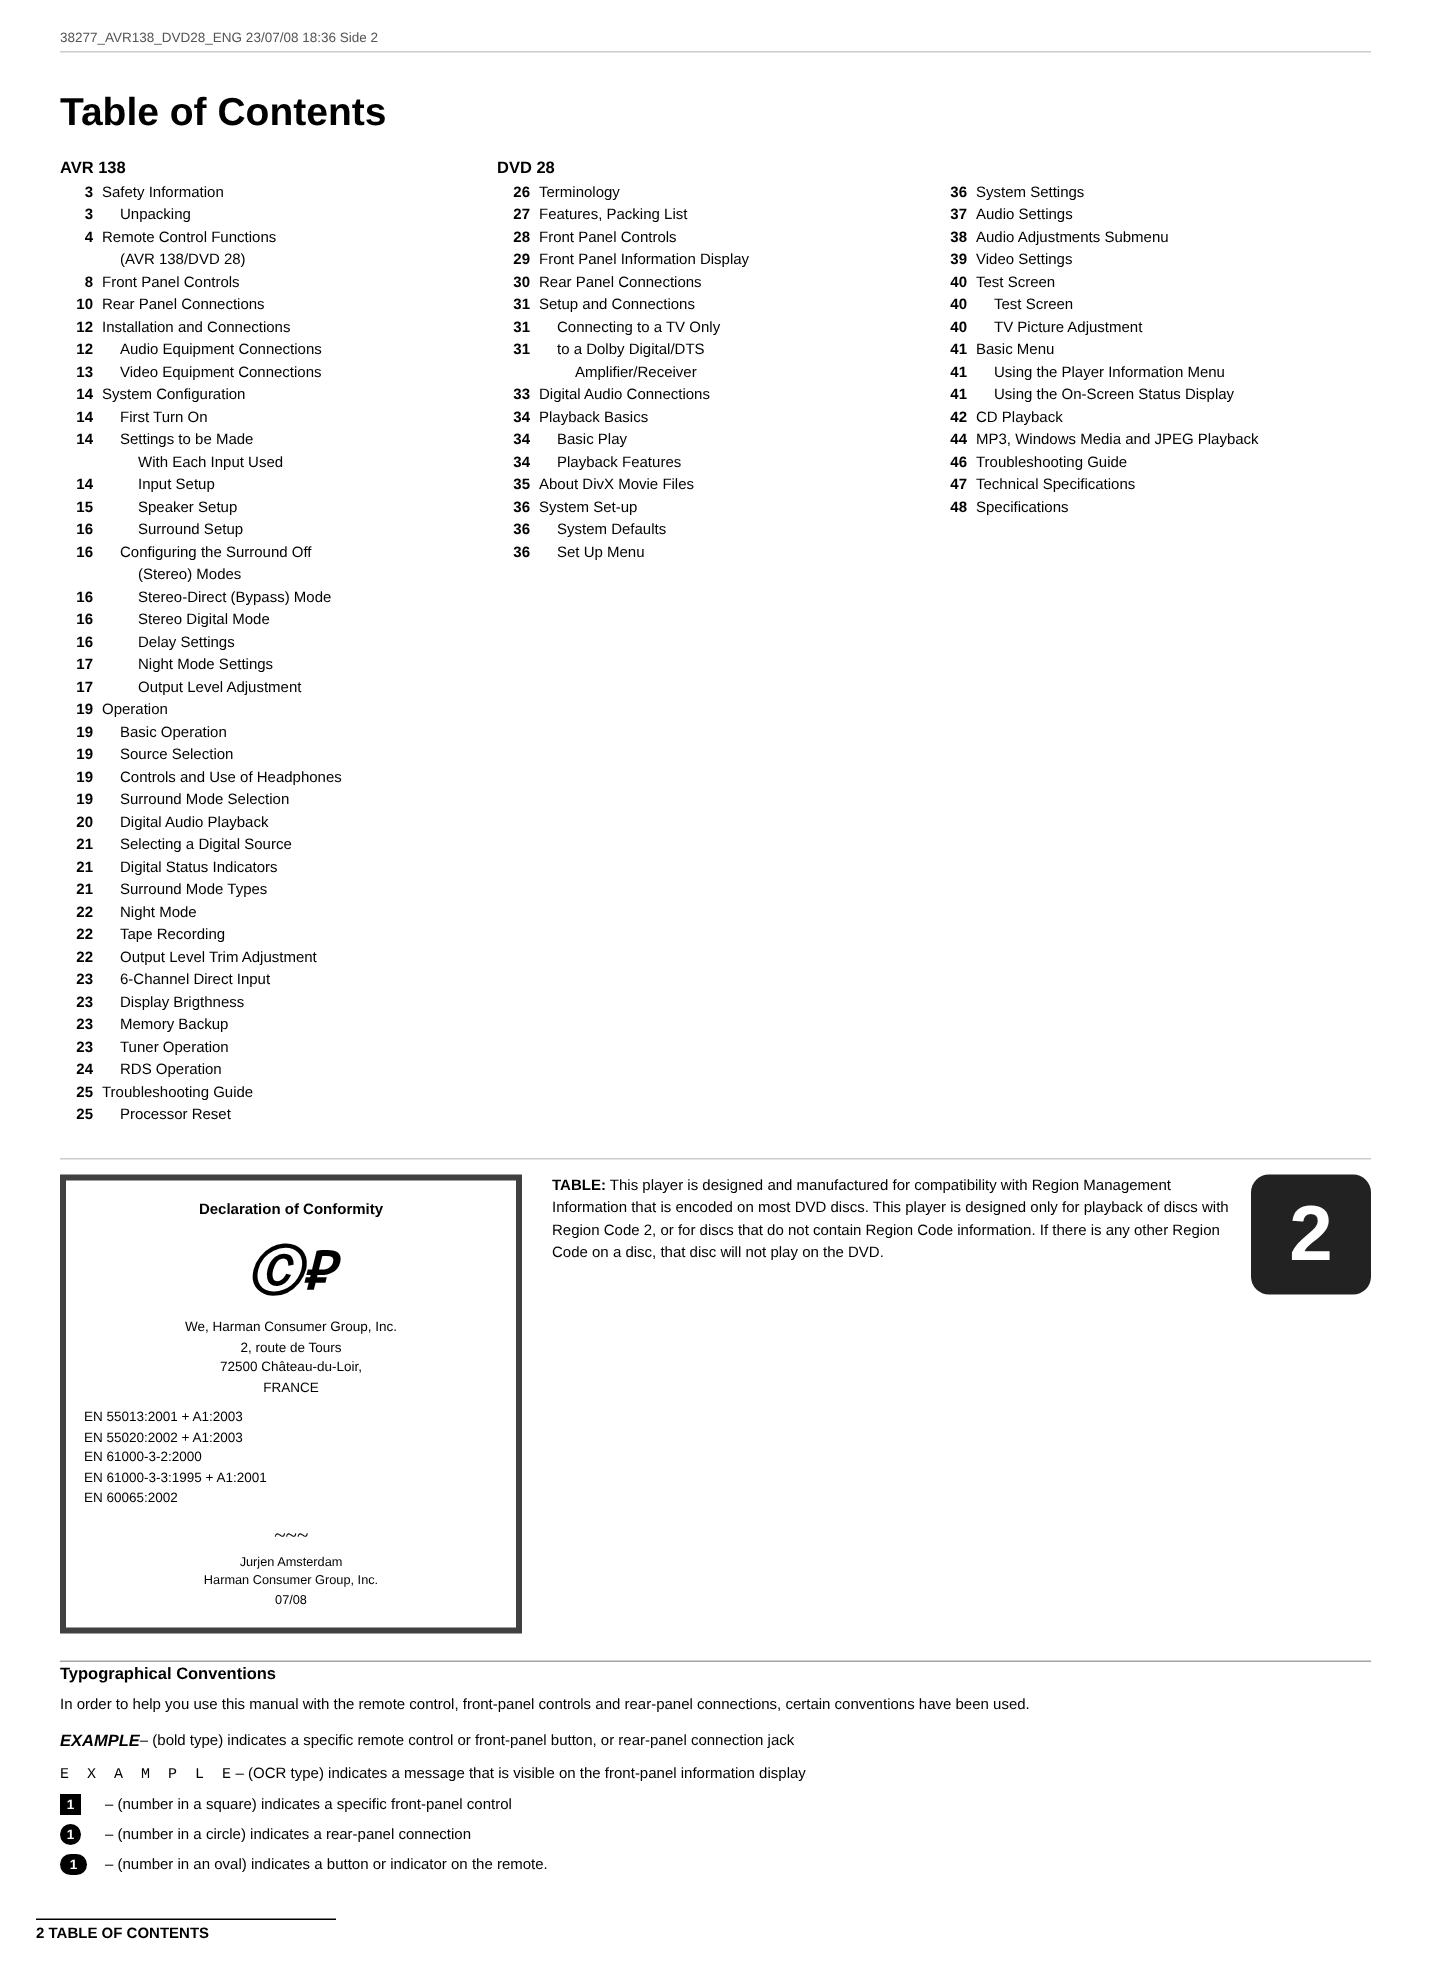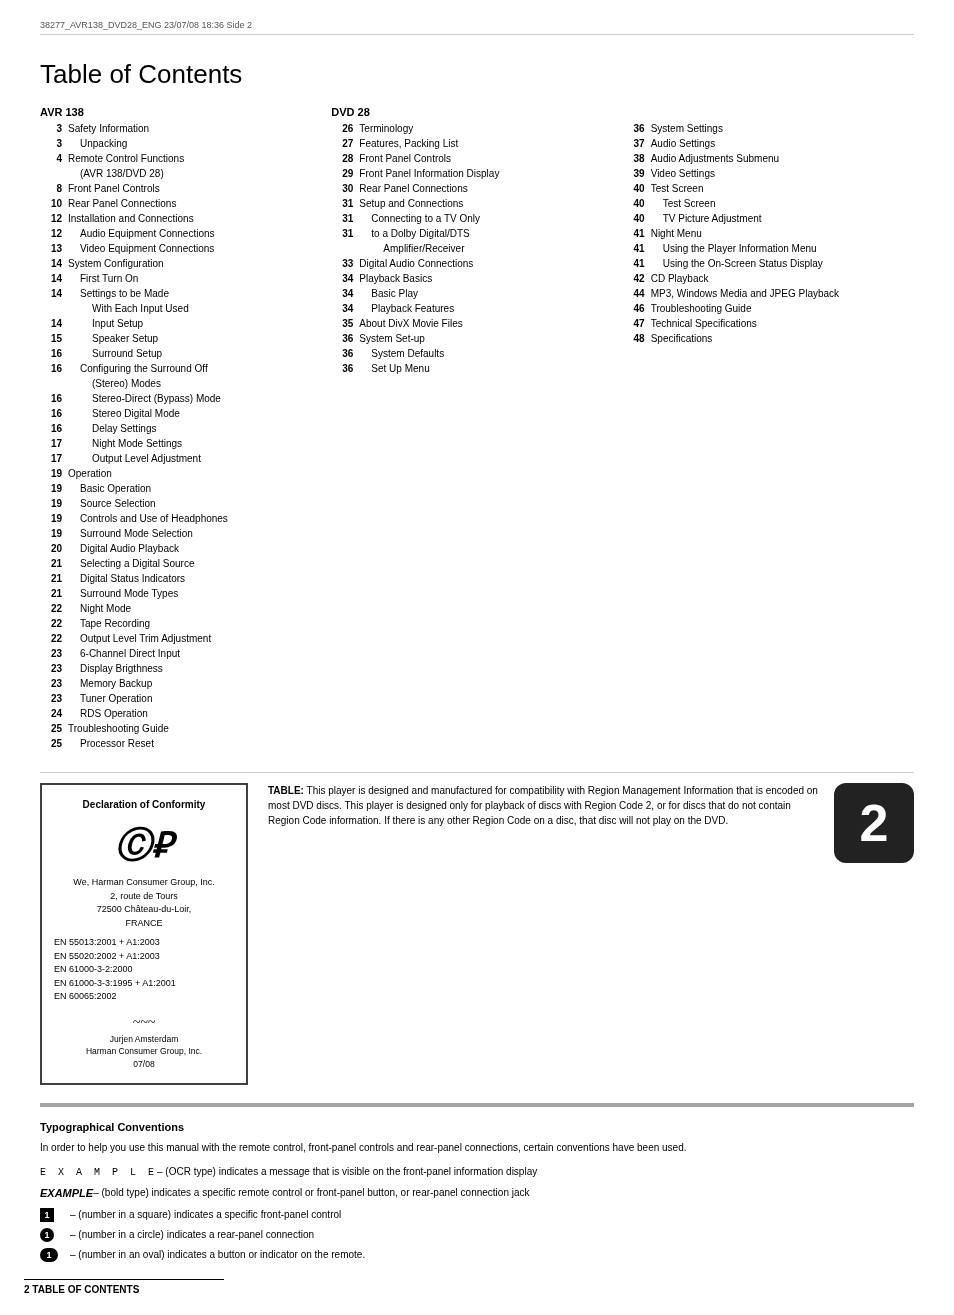--- a/index.html
+++ b/index.html
@@ -19,21 +19,21 @@
     }
     .header-bar {
       font-size: 9px;
       color: #555;
       margin-bottom: 24px;
       border-bottom: 1px solid #ccc;
       padding-bottom: 4px;
     }
     .page-title {
       font-size: 26px;
-      font-weight: normal;
+      font-weight: bold;
       margin-bottom: 16px;
       margin-top: 10px;
     }
     .toc-section {
       display: flex;
       gap: 0;
       margin-bottom: 20px;
     }
     .toc-col {
       flex: 1;
@@ -64,23 +64,23 @@
     .toc-entry.indent1 .lbl { padding-left: 12px; }
     .toc-entry.indent2 .lbl { padding-left: 24px; }
     .bottom-section {
       display: flex;
       gap: 20px;
       margin-top: 10px;
       border-top: 1px solid #ccc;
       padding-top: 10px;
     }
     .declaration-box {
-      border: 2px solid #404040;
+      border: 4px solid #404040;
       padding: 12px;
-      width: 208px;
+      width: 308px;
       flex-shrink: 0;
       font-size: 9px;
       line-height: 1.5;
     }
     .declaration-box .dec-title {
       font-weight: bold;
       text-align: center;
       font-size: 10px;
       margin-bottom: 6px;
     }
@@ -124,22 +124,21 @@
       margin-left: 10px;
     }
     .region2-badge .num2 {
       font-size: 52px;
       font-weight: bold;
       color: #fff;
       font-family: Arial, sans-serif;
     }
     .typo-section {
       margin-top: 18px;
-      border-top: 4px solid #a3a3a3;
-      padding-top: 12px;
+      border-top: 1px solid #a3a3a3;
       font-size: 10px;
       line-height: 1.6;
     }
     .typo-title {
       font-weight: bold;
       font-size: 11px;
       margin-bottom: 4px;
     }
     .typo-entry {
       display: flex;
@@ -452,21 +451,21 @@
           <div class="toc-entry indent1">
             <span class="pg">40</span>
             <span class="lbl">Test Screen</span>
           </div>
           <div class="toc-entry indent1">
             <span class="pg">40</span>
             <span class="lbl">TV Picture Adjustment</span>
           </div>
           <div class="toc-entry">
             <span class="pg">41</span>
-            <span class="lbl">Night Menu</span>
+            <span class="lbl">Basic Menu</span>
           </div>
           <div class="toc-entry indent1">
             <span class="pg">41</span>
             <span class="lbl">Using the Player Information Menu</span>
           </div>
           <div class="toc-entry indent1">
             <span class="pg">41</span>
             <span class="lbl">Using the On-Screen Status Display</span>
           </div>
           <div class="toc-entry">
@@ -528,26 +527,26 @@
         <span> This player is designed and manufactured for compatibility with Region Management Information that is encoded on most DVD discs. This player is designed only for playback of discs with Region Code 2, or for discs that do not contain Region Code information. If there is any other Region Code on a disc, that disc will not play on the DVD.</span>
       </p>
     </div>
   </div>
 
   <div class="typo-section">
     <div class="typo-title">Typographical Conventions</div>
     <p style="margin-bottom:8px;">In order to help you use this manual with the remote control, front-panel controls and rear-panel connections, certain conventions have been used.</p>
     <div id="typo-entries">
         <div class="typo-entry">
+          <span class="typo-icon"><strong style="font-style:italic;font-size:11px;">EXAMPLE</strong></span>
+          <span> – (bold type) indicates a specific remote control or front-panel button, or rear-panel connection jack</span>
+        </div>
+        <div class="typo-entry">
           <span class="typo-icon"><span style="font-family:Courier New,monospace;letter-spacing:3px;font-size:10px;">E X A M P L E</span></span>
           <span> – (OCR type) indicates a message that is visible on the front-panel information display</span>
-        </div>
-        <div class="typo-entry">
-          <span class="typo-icon"><strong style="font-style:italic;font-size:11px;">EXAMPLE</strong></span>
-          <span> – (bold type) indicates a specific remote control or front-panel button, or rear-panel connection jack</span>
         </div>
         <div class="typo-entry">
           <span class="typo-icon"><span style="display:inline-block;width:14px;height:14px;background:#000;color:#fff;text-align:center;line-height:14px;font-size:9px;font-weight:bold;">1</span></span>
           <span> –  (number in a square) indicates a specific front-panel control</span>
         </div>
         <div class="typo-entry">
           <span class="typo-icon"><span style="display:inline-block;width:14px;height:14px;background:#000;color:#fff;text-align:center;line-height:14px;font-size:9px;font-weight:bold;border-radius:50%;">1</span></span>
           <span> –  (number in a circle) indicates a rear-panel connection</span>
         </div>
         <div class="typo-entry">

